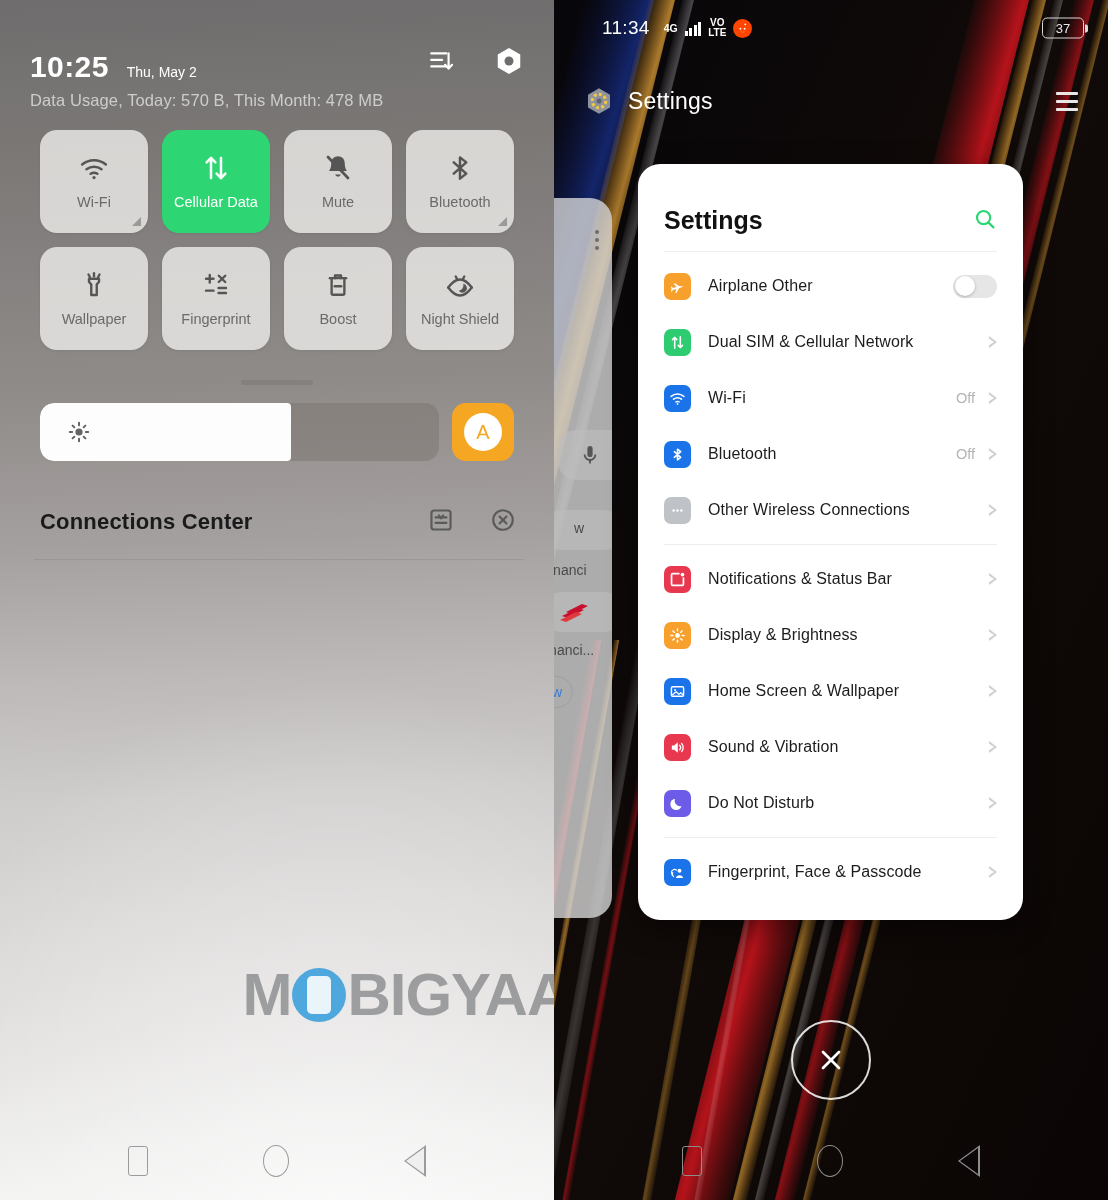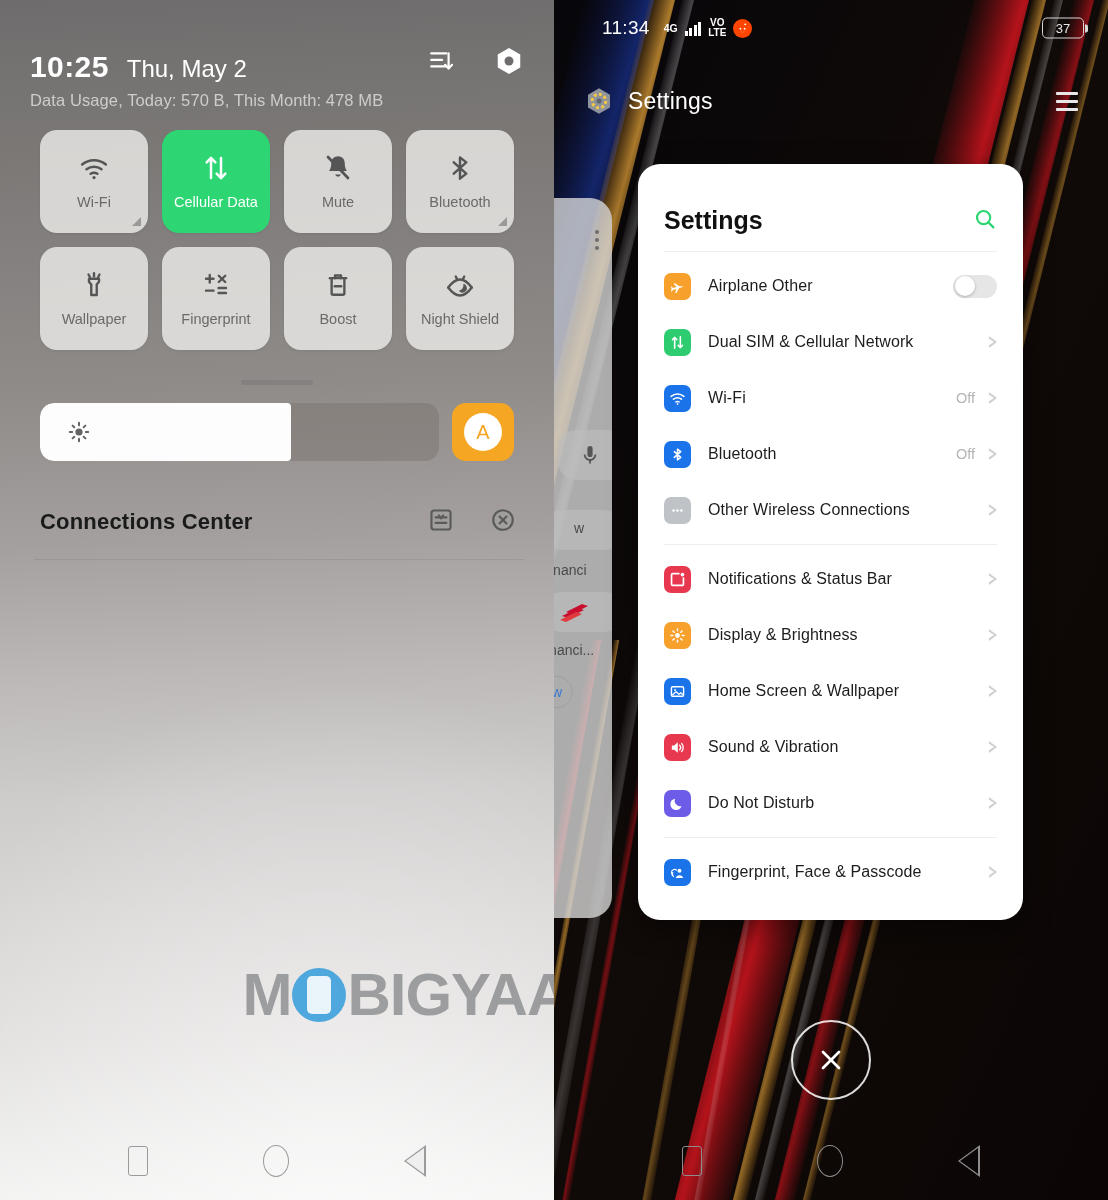--- a/index.html
+++ b/index.html
@@ -22,21 +22,21 @@
         #e2e0df 86%, #ececeb 94%, #f4f4f3 100%);
   }
   .l-status { height:40px; }
   .l-header { padding:12px 30px 0 30px; }
   .l-time-row { display:flex; align-items:baseline; position:relative; }
   .l-time {
     font-size:30px; font-weight:bold; color:#fff;
     letter-spacing:.4px; line-height:1;
   }
   .l-date {
-    font-size:24px; color:#fff; margin-left:18px; line-height:1;
+    font-size:14px; color:#fff; margin-left:18px; line-height:1;
     font-weight:400;
   }
   .l-header-icons {
     position:absolute; right:0; top:-6px;
     display:flex; align-items:center; gap:40px;
   }
   .icon-sortlines { width:26px; height:26px; }
   .icon-hexgear { width:30px; height:30px; }
   .l-data-usage {
     font-size:16.5px; color:#cfcdcc; margin-top:9px; letter-spacing:.1px;

